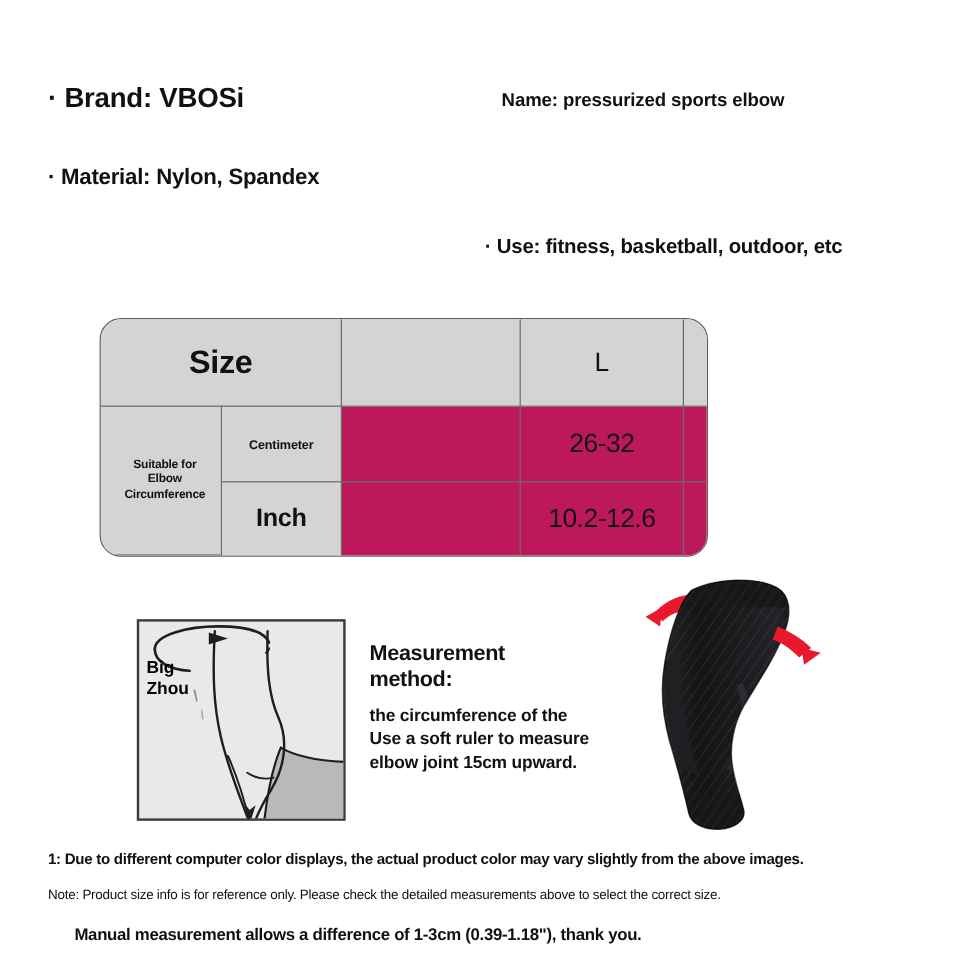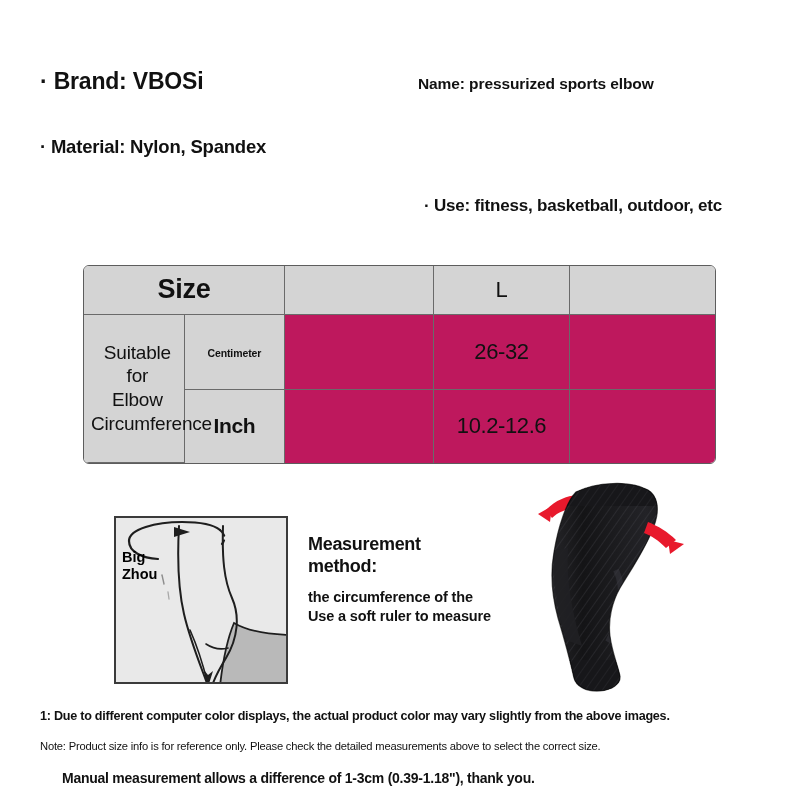--- a/index.html
+++ b/index.html
@@ -35,33 +35,33 @@
     white-space: nowrap;
   }
   .spec-material {
     left: 40px; top: 136px;
     font-size: 18.5px;
     font-weight: bold;
     letter-spacing: -0.2px;
     white-space: nowrap;
   }
   .spec-use {
-    left: 424px; top: 196px;
+    left: 404px; top: 196px;
     font-size: 17px;
     font-weight: bold;
     letter-spacing: -0.2px;
     white-space: nowrap;
   }
 
   
   .size-table {
     left: 83px; top: 265px;
-    width: 633px; height: 199px;
+    width: 507px; height: 199px;
     border: 1.6px solid #5d5d5d;
-    border-radius: 6px;
+    border-radius: 18px;
     box-sizing: border-box;
     overflow: hidden;
     background: #ffffff;
   }
   .tbl {
     width: 100%;
     height: 100%;
     border-collapse: collapse;
     table-layout: fixed;
   }
@@ -81,22 +81,22 @@
   .cell-size {
     font-size: 27px;
     font-weight: bold;
     letter-spacing: -0.3px;
   }
   .cell-sizeval {
     font-size: 22px;
     font-weight: normal;
   }
   .cell-suitable {
-    font-size: 19px;
-    font-weight: normal;
+    font-size: 10px;
+    font-weight: bold;
     text-align: left;
     line-height: 1.26;
     padding-left: 7px !important;
     letter-spacing: -0.2px;
   }
   .cell-unit-sm {
     font-size: 10.5px;
     font-weight: bold;
     letter-spacing: -0.1px;
   }
@@ -256,20 +256,21 @@
   <div>Zhou</div>
 </div>
 
 <div class="abs meas-title">
   <div>Measurement</div>
   <div>method:</div>
 </div>
 <div class="abs meas-body">
   <div>the circumference of the</div>
   <div>Use a soft ruler to measure</div>
+  <div>elbow joint 15cm upward.</div>
 </div>
 
 <div class="abs product-photo">
   <svg width="210" height="225" viewBox="0 0 210 225">
     <defs>
       <linearGradient id="sleeveGrad" x1="0" y1="0" x2="1" y2="0">
         <stop offset="0%" stop-color="#2c2c30"></stop>
         <stop offset="30%" stop-color="#141416"></stop>
         <stop offset="72%" stop-color="#232327"></stop>
         <stop offset="100%" stop-color="#0d0d0f"></stop>

